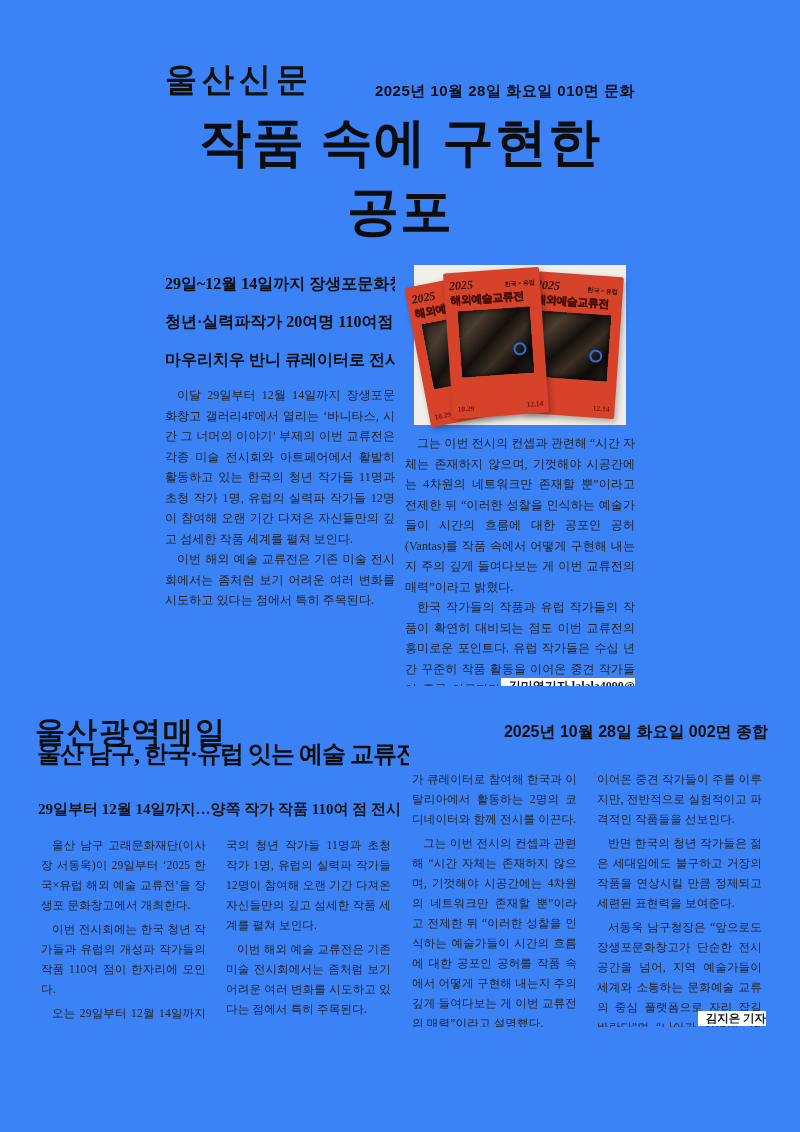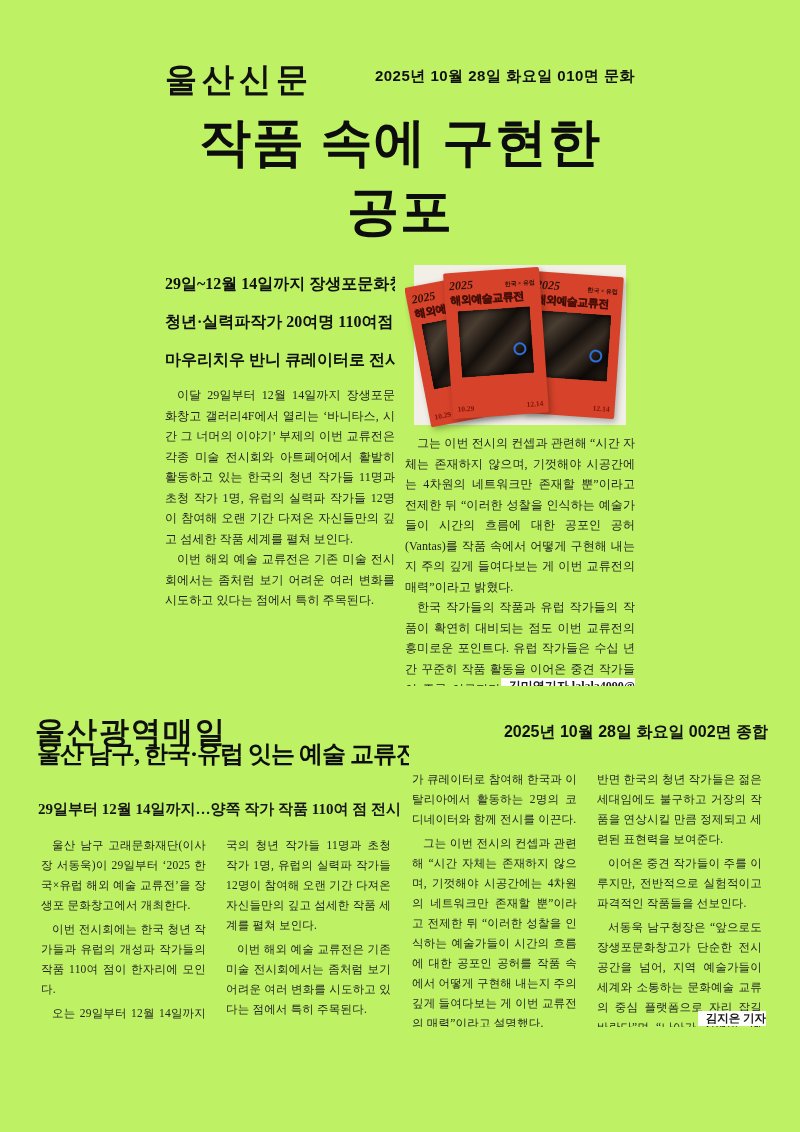--- a/index.html
+++ b/index.html
@@ -1,31 +1,31 @@
 <!DOCTYPE html>
 <html><head>
 <meta charset="utf-8">
 <style>
   html,body { margin:0; padding:0; }
   body {
     width:800px; height:1132px; background:#fdfdfb; color:#161616;
     font-family:"Liberation Serif", serif; overflow:hidden;
   }
-  .page { position:relative; width:800px; height:1132px; background:#bef264; }
+  .page { position:relative; width:800px; height:1132px; background:#3b82f6; }
 
   
   .a1 { position:absolute; left:165px; top:58px; width:470px; height:628px; overflow:hidden; }
   .a1-header { display:flex; justify-content:space-between; align-items:flex-start; }
   .a1-logo {
     font-family:"Liberation Sans", sans-serif; font-weight:900; font-size:32px;
     letter-spacing:5px; color:#111; transform:scaleY(1.05);
   }
   .a1-date {
     font-family:"Liberation Sans", sans-serif; font-weight:700; font-size:15px;
-    margin-top:9px; color:#111; letter-spacing:0.5px;
+    margin-top:24px; color:#111; letter-spacing:0.5px;
   }
   .a1-headline {
     margin:6px 0 0 0; text-align:center; font-family:"Liberation Sans", sans-serif;
     font-weight:900; font-size:52px; line-height:1.32; letter-spacing:1px; color:#0d0d0d;
   }
   .a1-headline span { display:block; }
   .a1-body { display:flex; gap:10px; margin-top:20px; }
   .a1-col { width:230px; position:relative; height:432px; overflow:hidden; }
   .subheads { margin-bottom:6px; }
   .subheads p.subhead {
@@ -205,20 +205,20 @@
         <p class="para2">국의 청년 작가들 11명과 초청 작가 1명, 유럽의 실력파 작가들 12명이 참여해 오랜 기간 다져온 자신들만의 깊고 섬세한 작품 세계를 펼쳐 보인다.</p>
         <p class="para2">이번 해외 예술 교류전은 기존 미술 전시회에서는 좀처럼 보기 어려운 여러 변화를 시도하고 있다는 점에서 특히 주목된다.</p>
         <p class="para2">먼저 세계적인 미술관 학자이자 미술 비평가이며 전시 전문가인 마우리치우 반니(이탈리아 피사대학 교수)</p>
       </div>
     <div class="a2-col a2-c3 no-ind">
         <p class="para2">가 큐레이터로 참여해 한국과 이탈리아에서 활동하는 2명의 코디네이터와 함께 전시를 이끈다.</p>
         <p class="para2">그는 이번 전시의 컨셉과 관련해 “시간 자체는 존재하지 않으며, 기껏해야 시공간에는 4차원의 네트워크만 존재할 뿐”이라고 전제한 뒤 “이러한 성찰을 인식하는 예술가들이 시간의 흐름에 대한 공포인 공허를 작품 속에서 어떻게 구현해 내는지 주의 깊게 들여다보는 게 이번 교류전의 매력”이라고 설명했다.</p>
         <p class="para2">한국 작가들의 작품과 유럽 작가들의 작품이 확연히 대비되는 점도 이번 교류전의 흥미로운 포인트다. 유럽 작가들은 수십 년간 꾸준히 작품 활동을</p>
       </div>
     <div class="a2-col a2-c4 no-ind">
-    <p class="para2">반면 한국의 청년 작가들은 젊은 세대임에도 불구하고 거장의 작품을 연상시킬 만큼 정제되고 세련된 표현력을 보여준다.</p>
-        <p class="para2">이어온 중견 작가들이 주를 이루지만, 전반적으로 실험적이고 파격적인 작품들을 선보인다.</p>
+    <p class="para2">이어온 중견 작가들이 주를 이루지만, 전반적으로 실험적이고 파격적인 작품들을 선보인다.</p>
+        <p class="para2">반면 한국의 청년 작가들은 젊은 세대임에도 불구하고 거장의 작품을 연상시킬 만큼 정제되고 세련된 표현력을 보여준다.</p>
         <p class="para2">서동욱 남구청장은 “앞으로도 장생포문화창고가 단순한 전시 공간을 넘어, 지역 예술가들이 세계와 소통하는 문화예술 교류의 중심 플랫폼으로 자리 잡길 바란다”며 “나아가 지역민들에게는 일상 속에서 예술을 가까이 즐기고 함께 성장할 수 있는 문화예술 향유의 공간이 되길 희망한다”고 전했다.</p>
       </div>
     <div class="byline2" style="right:2px;">김지은 기자</div>
   </section>
 
 </div>
 
 </body></html>

